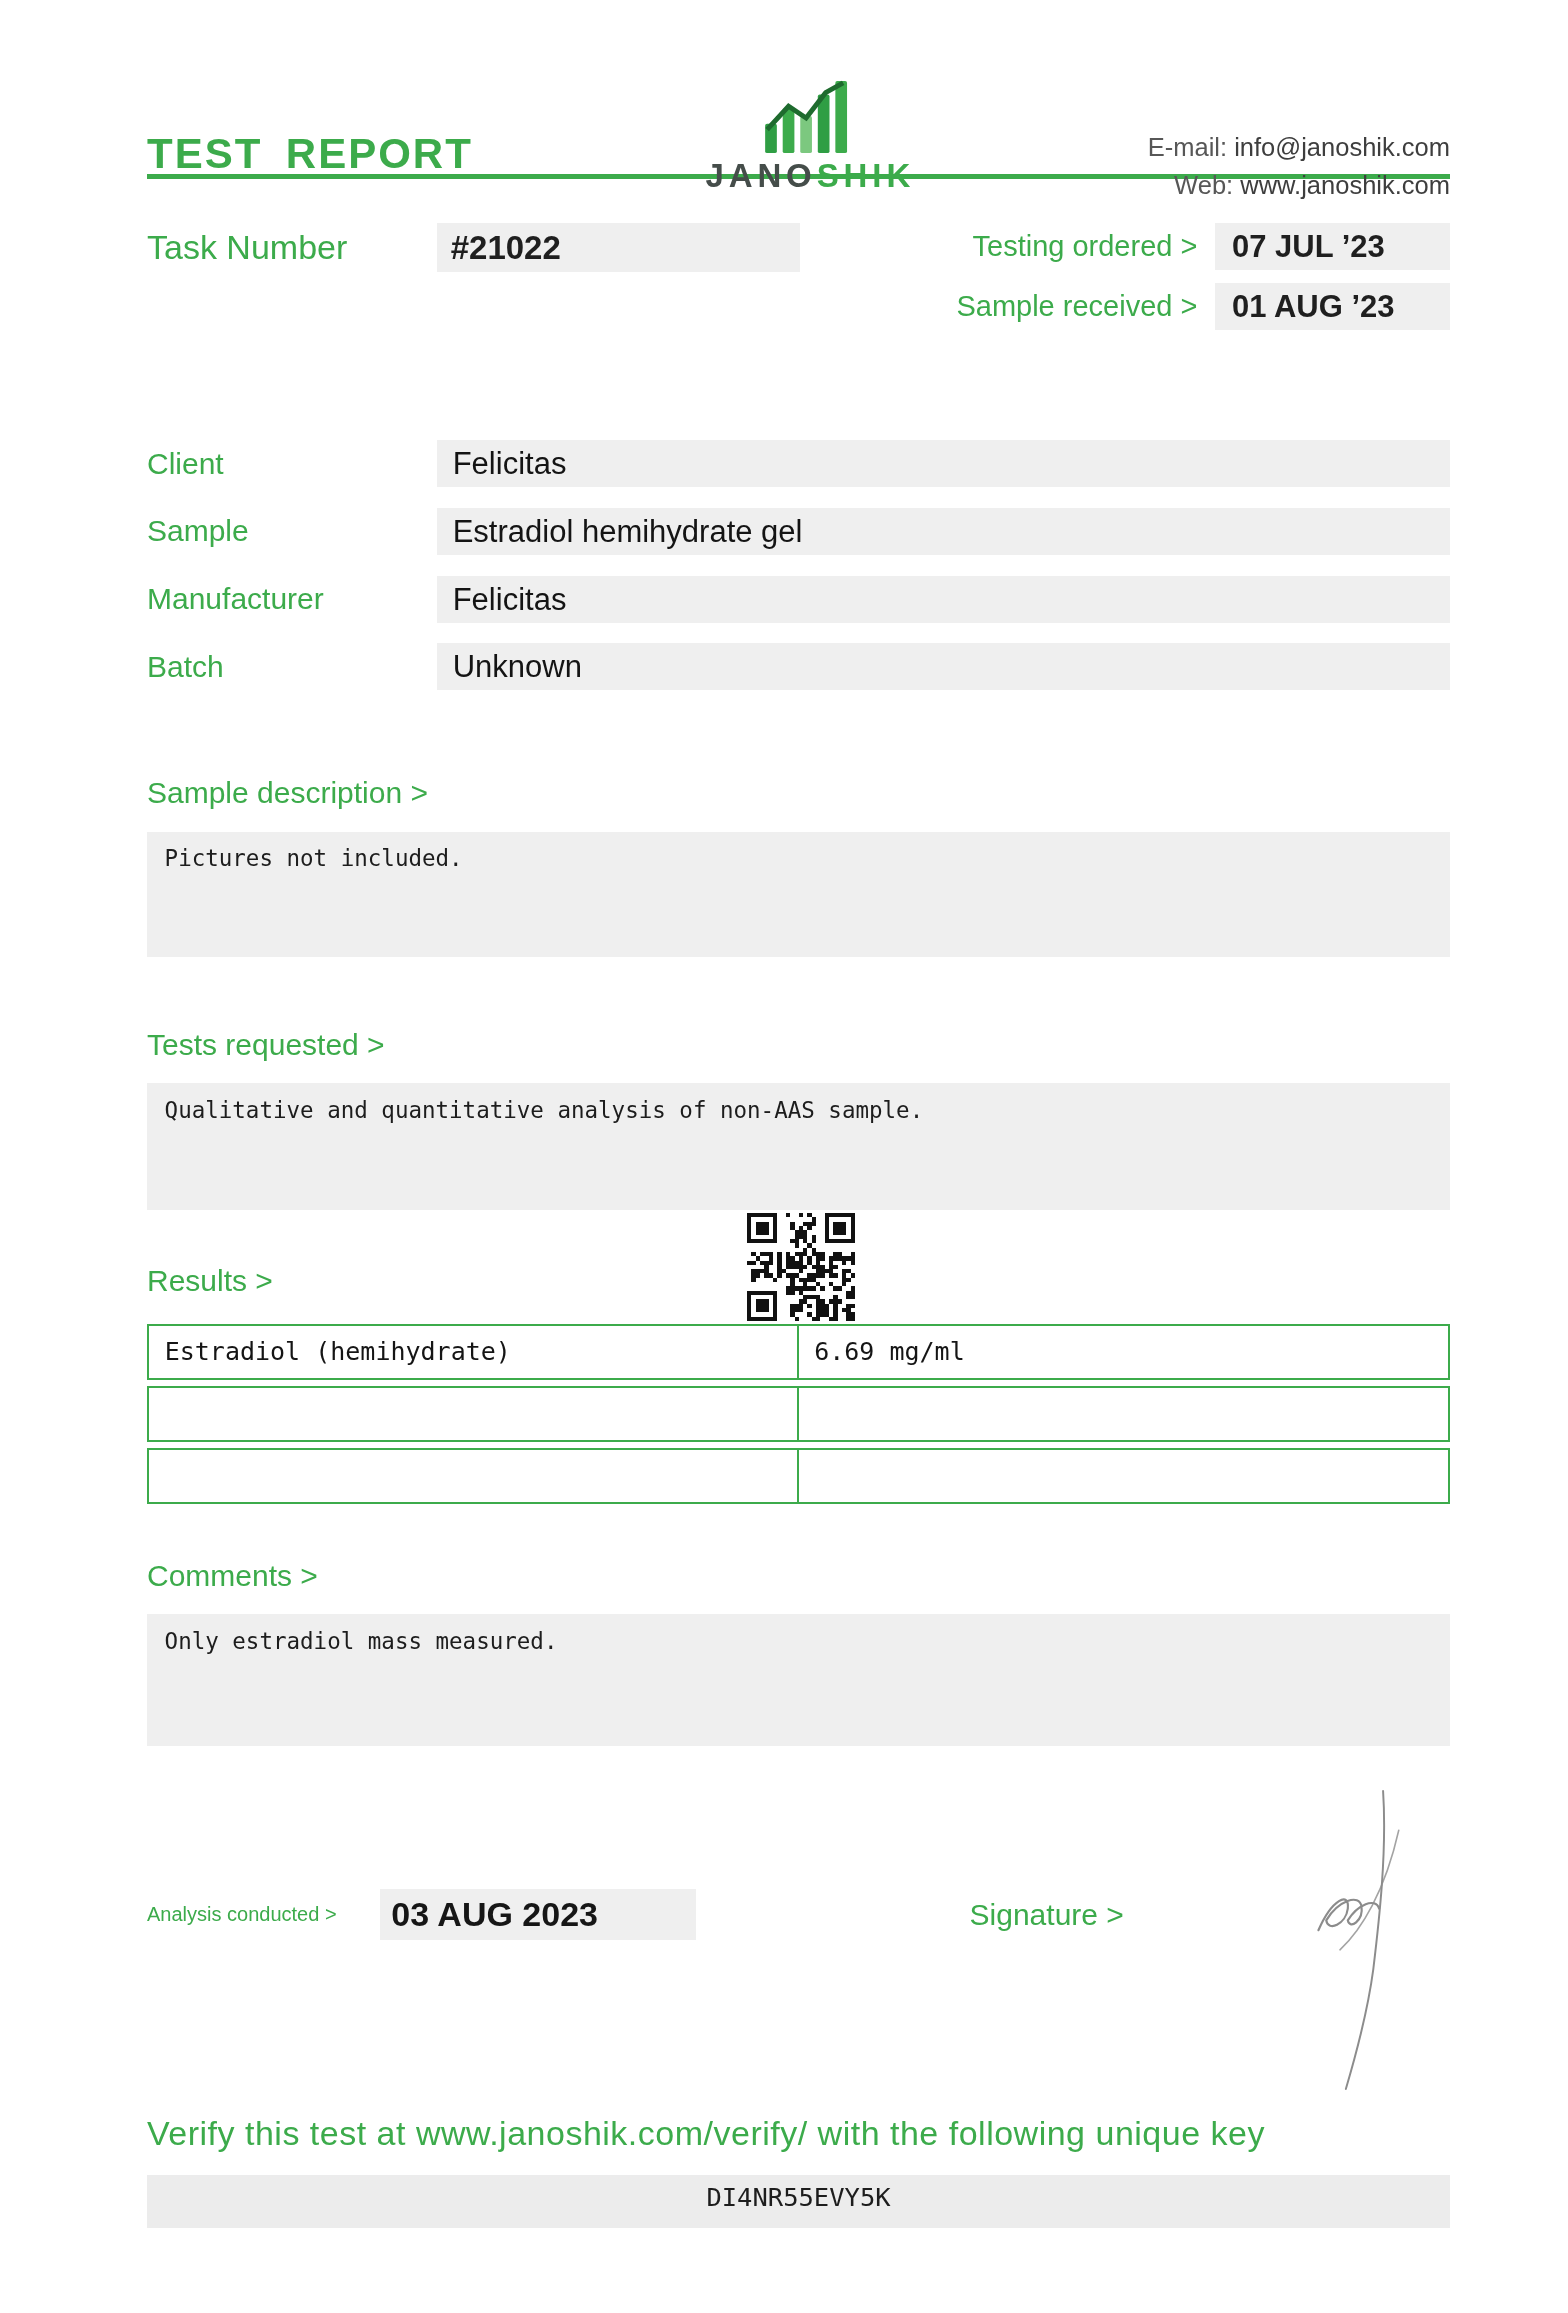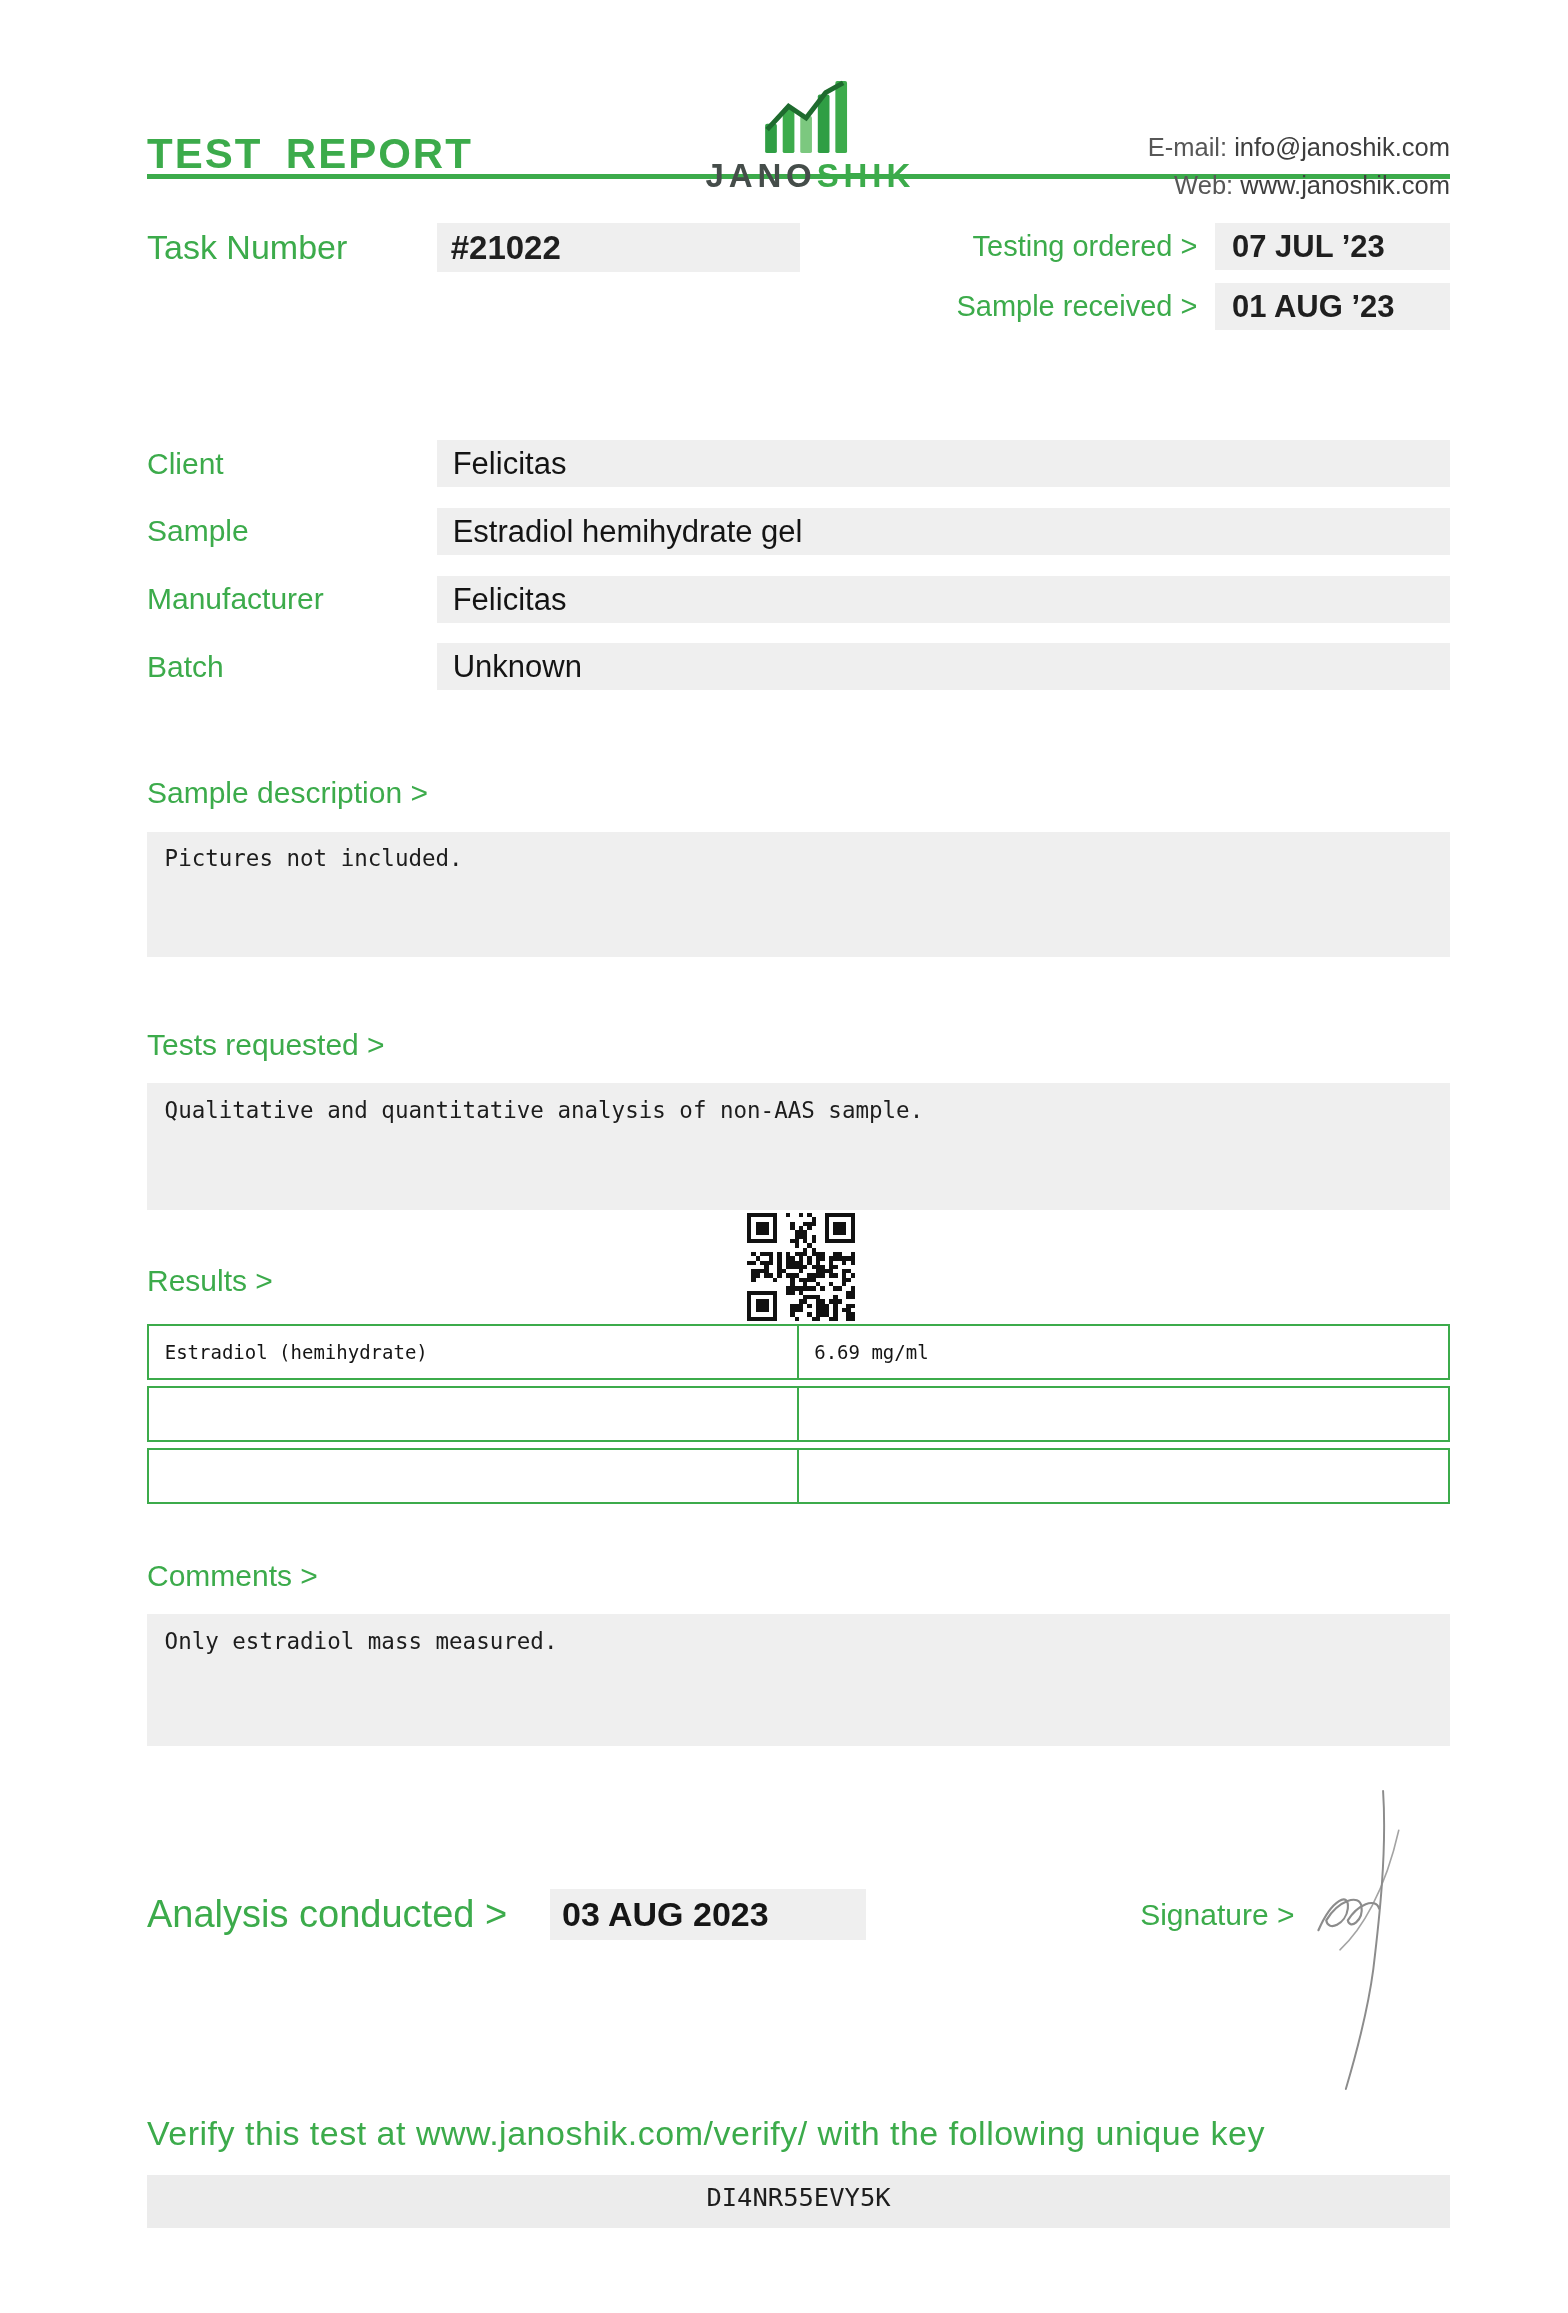--- a/index.html
+++ b/index.html
@@ -49,26 +49,26 @@
   .sec-comments{margin-top:55px;}
   .text-box{background:var(--box);margin-top:21.6px;padding:13.7px 17.6px;font-family:"DejaVu Sans Mono",monospace;font-size:22.5px;color:#1d1d1d;}
   .box-sample{height:125px;}
   .box-tests{height:127px;}
   .box-comments{height:132px;}
 
   
   .qr{position:absolute;left:600px;top:-51px;width:108px;height:108px;}
   .rtable{margin-top:25.5px;}
   .rrow{display:flex;border:2px solid var(--green);height:56px;margin-bottom:5.9px;background:#fff;}
-  .rcell{width:50%;display:flex;align-items:center;padding-left:15.7px;font-family:"DejaVu Sans Mono",monospace;font-size:19px;color:#151515;}
+  .rcell{width:50%;display:flex;align-items:center;padding-left:15.7px;font-family:"DejaVu Sans Mono",monospace;font-size:25px;color:#151515;}
   .rcell.first{border-right:2px solid var(--green);}
 
   
   .footer-row{display:flex;align-items:center;margin-top:143px;position:relative;}
-  .analysis-label{font-size:38px;color:var(--green);white-space:nowrap;}
+  .analysis-label{font-size:20px;color:var(--green);white-space:nowrap;}
   .analysis-box{width:316px;height:51px;background:var(--box);font-size:34px;font-weight:bold;line-height:51px;padding-left:11.8px;margin-left:43px;color:#161616;}
   .sig-label{font-size:30px;color:var(--green);margin-left:274px;white-space:nowrap;}
   .signature{position:absolute;left:1142px;top:-106px;width:147px;height:314px;}
 
   .verify{margin-top:174px;color:var(--green);font-size:34px;letter-spacing:0.5px;white-space:nowrap;}
   .key-bar{margin-top:21.6px;height:53px;background:#ececec;text-align:center;font-family:"DejaVu Sans Mono",monospace;font-size:25.5px;color:#1d1d1d;line-height:45px;}
 </style>
 </head>
 <body>
 

